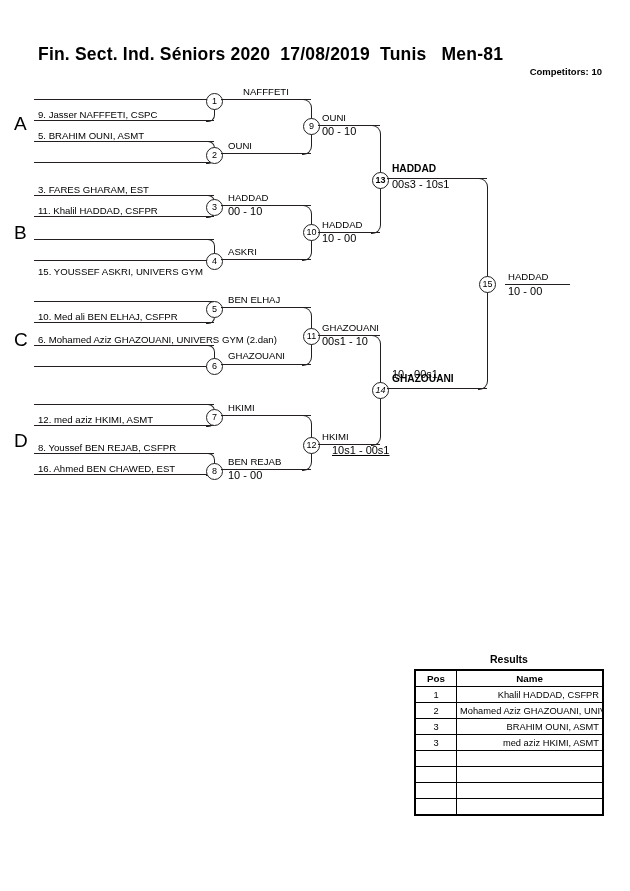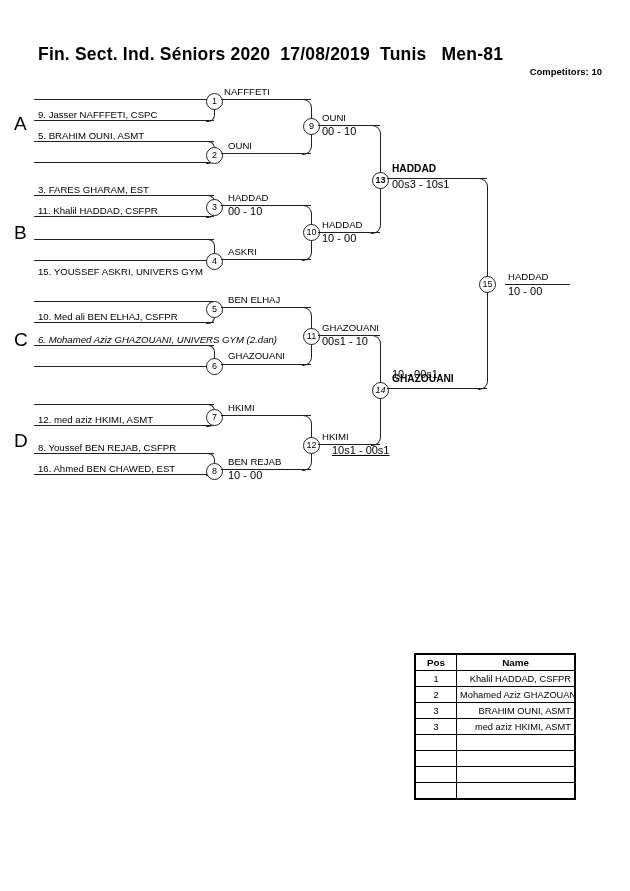--- a/index.html
+++ b/index.html
@@ -104,21 +104,21 @@
     width: 190px;
   }
   #results-title {
     text-align: center;
     font-size: 10.5px;
     font-weight: bold;
     margin-bottom: 4px;
   }
   #results-table {
     border-collapse: collapse;
-    width: 162px;
+    width: 190px;
     table-layout: fixed;
     border: 2px solid #000;
   }
   #results-table th,
   #results-table td {
     border: 1px solid #000;
     height: 15px;
     font-size: 9.3px;
     font-weight: normal;
     padding: 0 3px;
@@ -175,21 +175,21 @@
 
 <div class="mcircle" style="left:206px; top:93px;">1</div>
 <div class="mcircle" style="left:206px; top:147px;">2</div>
 <div class="mcircle" style="left:206px; top:199px;">3</div>
 <div class="mcircle" style="left:206px; top:253px;">4</div>
 <div class="mcircle" style="left:206px; top:301px;">5</div>
 <div class="mcircle" style="left:206px; top:358px;">6</div>
 <div class="mcircle" style="left:206px; top:409px;">7</div>
 <div class="mcircle" style="left:206px; top:463px;">8</div>
 
-<div class="winner" style="left:224px; top:86px;text-align:center;">NAFFFETI</div>
+<div class="winner" style="left:243px; top:86px;text-align:center;">NAFFFETI</div>
 <div class="winner" style="left:228px; top:140px;">OUNI</div>
 <div class="winner" style="left:228px; top:192px;">HADDAD</div>
 <div class="score" style="left:228px; top:205px;">00 - 10</div>
 <div class="winner" style="left:228px; top:246px;">ASKRI</div>
 <div class="winner" style="left:228px; top:294px;">BEN ELHAJ</div>
 <div class="winner" style="left:228px; top:350px;">GHAZOUANI</div>
 <div class="winner" style="left:228px; top:402px;">HKIMI</div>
 <div class="winner" style="left:228px; top:456px;">BEN REJAB</div>
 <div class="score" style="left:228px; top:469px;">10 - 00</div>
 
@@ -256,29 +256,30 @@
 <div class="entry" style="left:38px; top:130px;">5. BRAHIM OUNI, ASMT</div>
 <div class="entry" style="left:38px; top:151px;"></div>
 
 <div class="entry" style="left:38px; top:184px;">3. FARES GHARAM, EST</div>
 <div class="entry" style="left:38px; top:205px;">11. Khalil HADDAD, CSFPR</div>
 <div class="entry" style="left:38px; top:228px;"></div>
 <div class="entry" style="left:38px; top:266px;">15. YOUSSEF ASKRI, UNIVERS GYM</div>
 
 <div class="entry" style="left:38px; top:290px;"></div>
 <div class="entry" style="left:38px; top:311px;">10. Med ali BEN ELHAJ, CSFPR</div>
-<div class="entry" style="left:38px; top:334px;font-style:italic;">6. Mohamed Aziz GHAZOUANI, UNIVERS GYM (2.dan)</div>
+<div class="entry" style="left:38px; top:334px;">6. Mohamed Aziz GHAZOUANI, UNIVERS GYM (2.dan)</div>
 <div class="entry" style="left:38px; top:355px;"></div>
 
 <div class="entry" style="left:38px; top:393px;"></div>
 <div class="entry" style="left:38px; top:414px;">12. med aziz HKIMI, ASMT</div>
 <div class="entry" style="left:38px; top:442px;">8. Youssef BEN REJAB, CSFPR</div>
 <div class="entry" style="left:38px; top:463px;">16. Ahmed BEN CHAWED, EST</div>
 
 <div id="results-wrap">
+  <div id="results-title">Results</div>
   <table id="results-table">
     <thead>
       <tr>
         <th class="col-pos">Pos</th>
         <th class="col-name">Name</th>
       </tr>
     </thead>
     <tbody id="results-body">
         <tr>
           <td class="col-pos">1</td>

